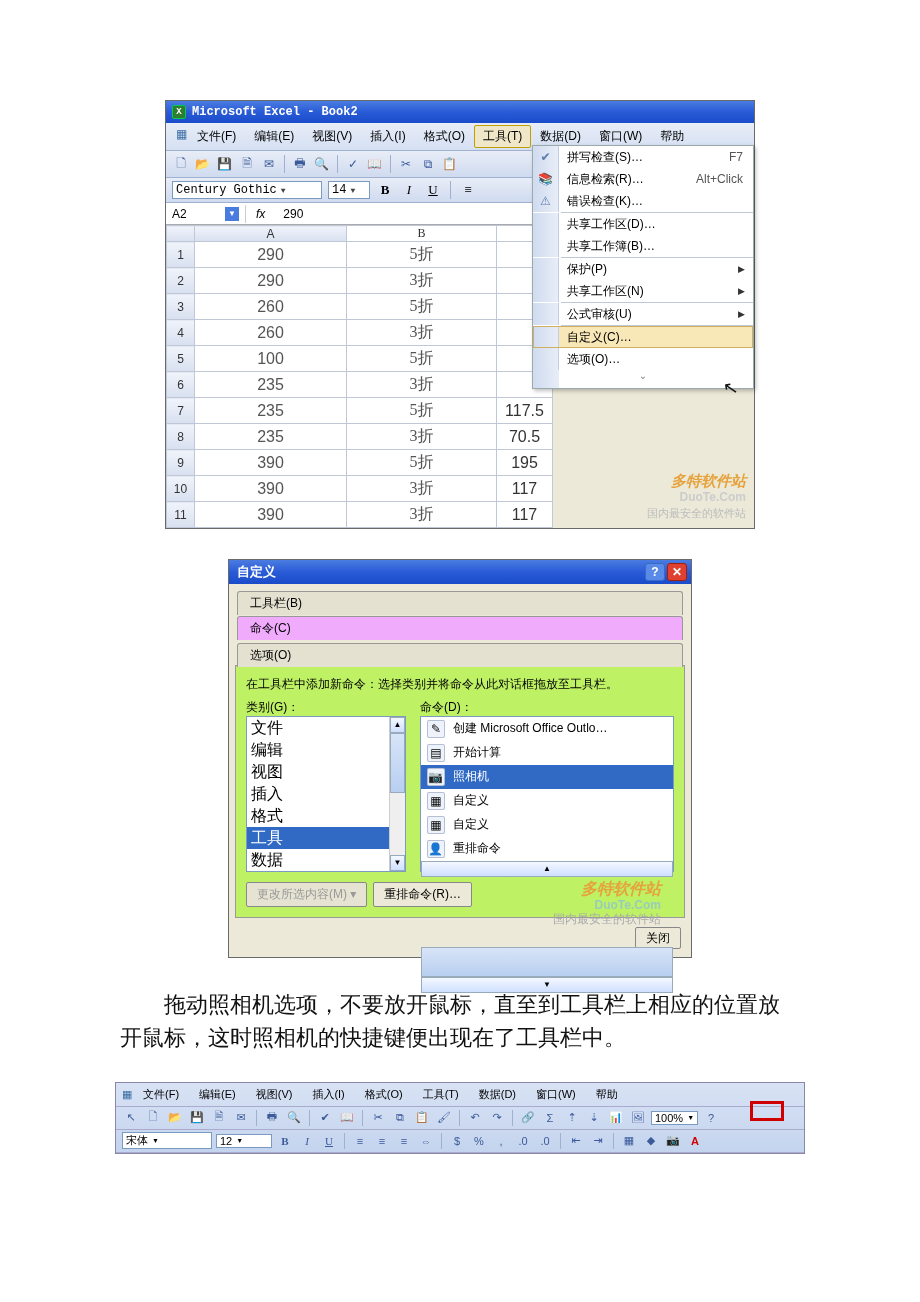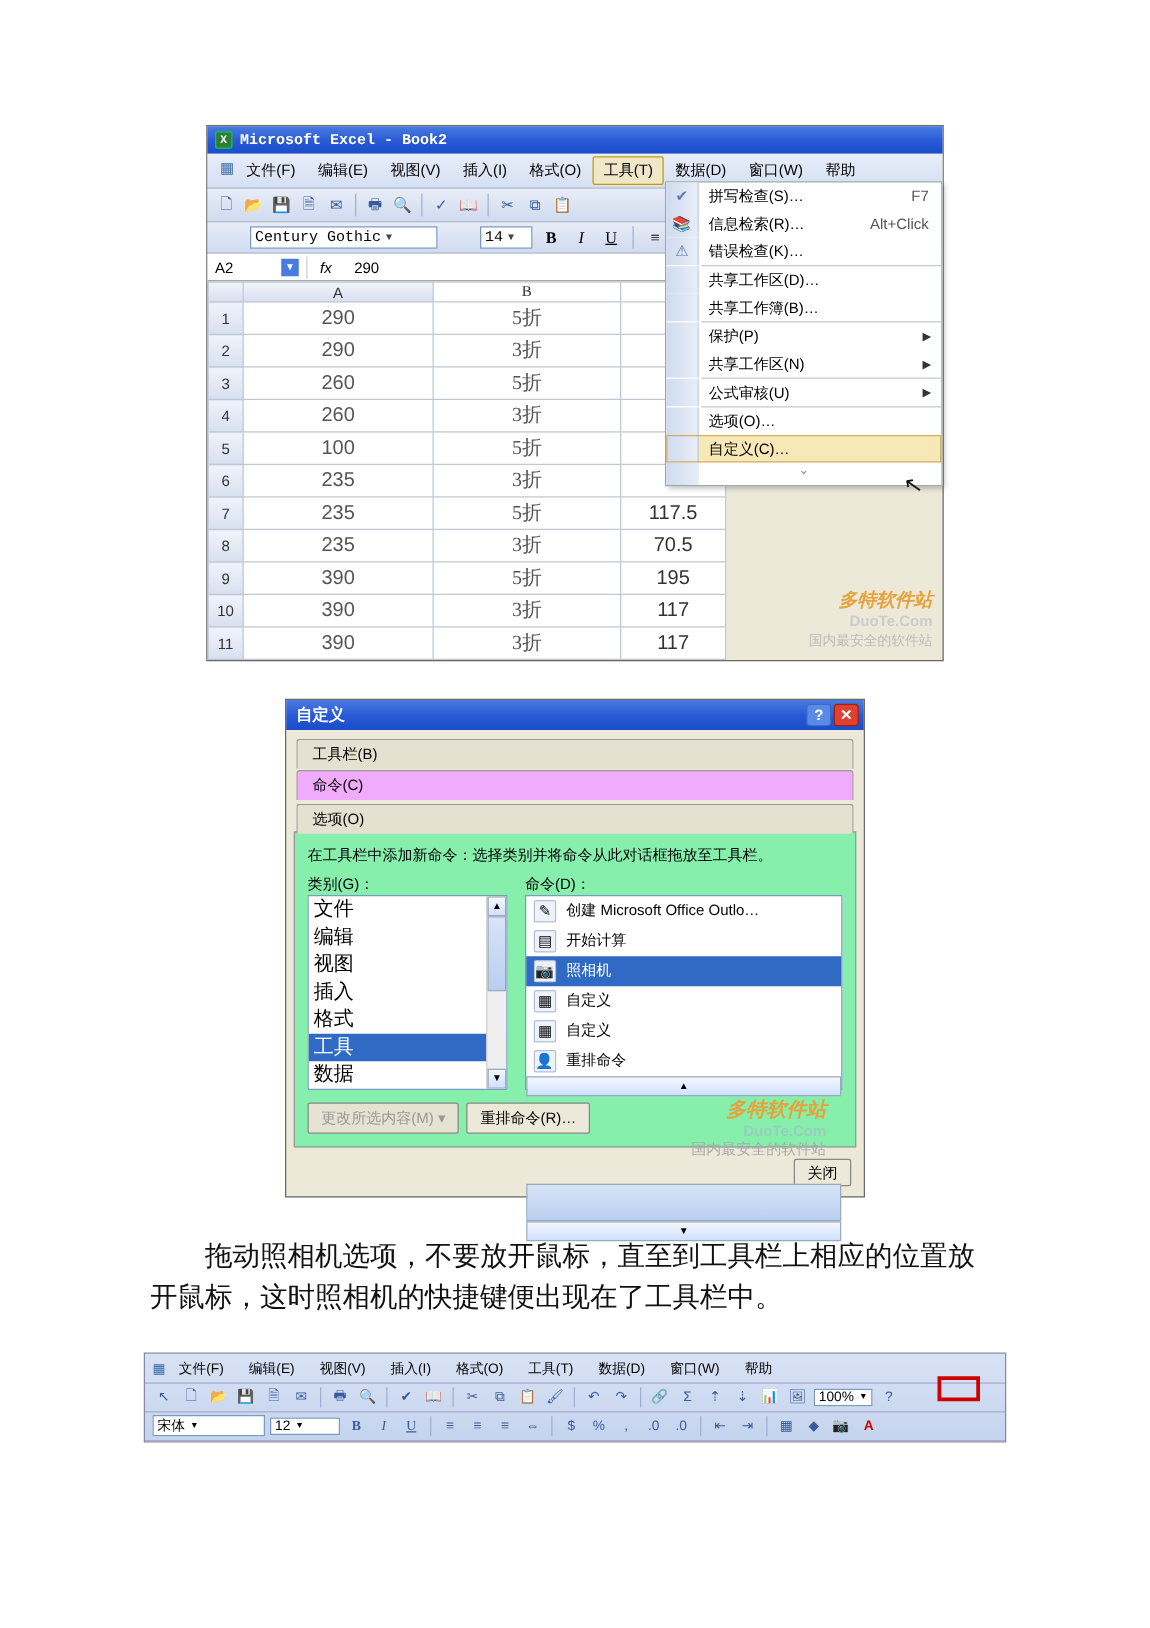--- a/index.html
+++ b/index.html
@@ -88,21 +88,20 @@
     font-size: 12px;
   }
   .combo {
     background: #fff;
     border: 1px solid #7a9ac0;
     padding: 1px 3px;
     display: inline-flex;
     align-items: center;
     gap: 4px;
     font-size: 12px;
-    margin-left: 28px;
   }
   .combo .dd { font-size: 8px; color: #444; }
   .fmtbar .fbtn {
     width: 18px; height: 18px;
     display: inline-flex; align-items: center; justify-content: center;
     font-family: "Times New Roman", serif;
     font-size: 13px;
   }
   .fbtn.bold { font-weight: bold; }
   .fbtn.italic { font-style: italic; }
@@ -149,21 +148,21 @@
     color: #333;
   }
   .sheet .rowhdr {
     width: 28px;
     background: linear-gradient(#f0f3fa, #d8e0f0);
     font-size: 12px;
     color: #333;
   }
   .sheet .colA { width: 152px; }
   .sheet .colB { width: 150px; background: #fff; }
-  .sheet .colC { width: 84px; font-family: Arial; color: #333; background: #fff; }
+  .sheet .colC { width: 56px; font-family: Arial; color: #333; background: #fff; }
   .sheet td { height: 26px; background: #fff; }
   .sheet tr.sel td.colA { background: #fff; }
   .sheet .colB { font-family: SimSun; }
 
   
   .dropdown {
     position: absolute;
     top: 44px;
     right: 0;
     width: 222px;
@@ -274,21 +273,21 @@
     background: #ece9d8;
     border-radius: 3px 3px 0 0;
     position: relative;
   }
   .tab:not(.active) { background: #e4e1d0; top: 1px; }
   .tab.active { background: #f0abfc; z-index: 2; font-weight: normal; }
   .tabpanel {
     border: 1px solid #999;
     margin: 0 6px 6px 6px;
     padding: 10px 10px 10px 10px;
-    background: #86efac;
+    background: #bef264;
     margin-top: -1px;
   }
   .instr { margin-bottom: 6px; line-height: 1.4; }
   .twocol { display: flex; gap: 14px; }
   .listbox {
     width: 160px; height: 156px;
     background: #fff;
     border: 1px solid #7a9ac0;
     overflow: hidden;
     position: relative;
@@ -592,27 +591,27 @@
         <span class="dtext">共享工作区(N)</span>
         <span class="darrow">▶</span>
       </div>
       <div class="dsep"></div>
       <div class="drow">
         <span class="dicon"></span>
         <span class="dtext">公式审核(U)</span>
         <span class="darrow">▶</span>
       </div>
       <div class="dsep"></div>
-      <div class="drow">
-        <span class="dicon"></span>
-        <span class="dtext">选项(O)…</span>
-      </div>
       <div class="drow hover">
         <span class="dicon"></span>
         <span class="dtext">自定义(C)…</span>
+      </div>
+      <div class="drow">
+        <span class="dicon"></span>
+        <span class="dtext">选项(O)…</span>
       </div>
       <div class="expand">⌄</div>
     </div>
     <span class="cursor">↖</span>
 
     <div class="wm1">
       <div class="l1">多特软件站</div>
       <div class="l2">DuoTe.Com</div>
       <div>国内最安全的软件站</div>
     </div>

